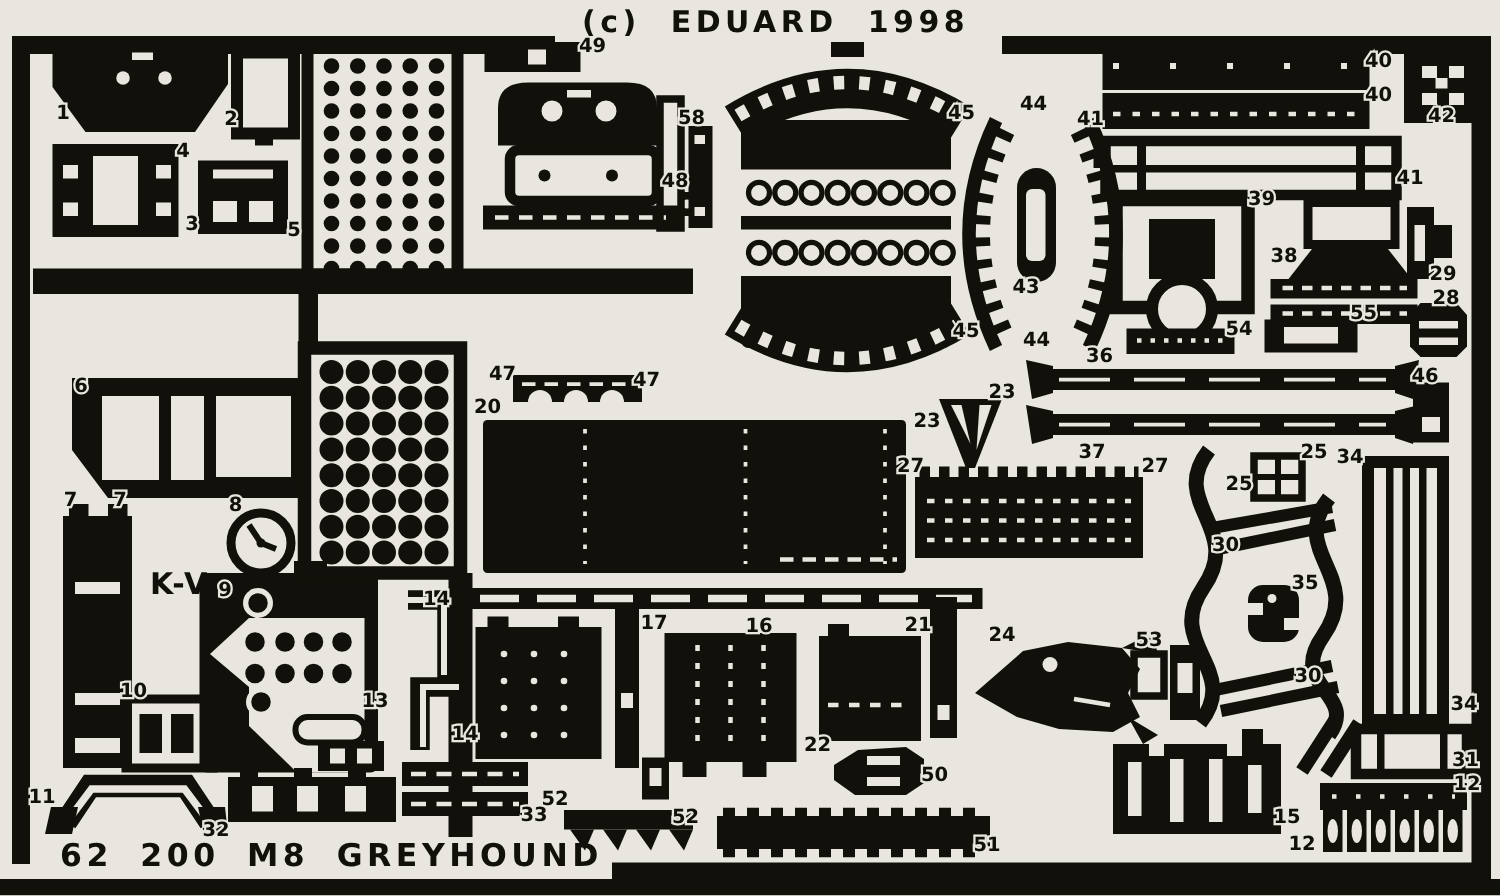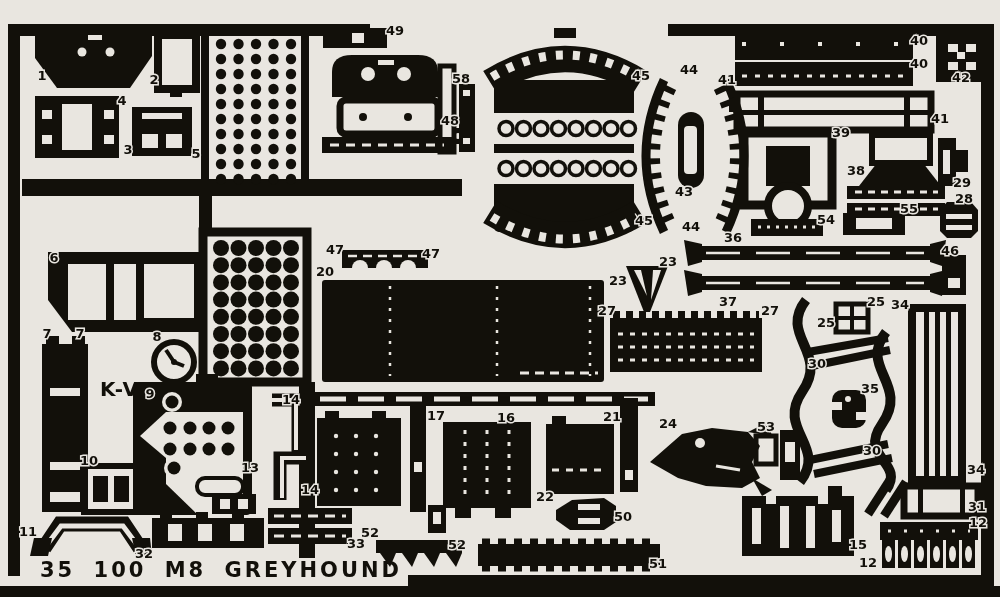--- a/index.html
+++ b/index.html
@@ -477,15 +477,16 @@
       <text x="858" y="545" fill="#12100a" stroke="#e9e6e0" stroke-width="3" paint-order="stroke" text-anchor="middle" dominant-baseline="middle" font-size="13" font-weight="bold">15</text>
       <text x="977" y="507" fill="#12100a" stroke="#e9e6e0" stroke-width="3" paint-order="stroke" text-anchor="middle" dominant-baseline="middle" font-size="13" font-weight="bold">31</text>
       <text x="978" y="523" fill="#12100a" stroke="#e9e6e0" stroke-width="3" paint-order="stroke" text-anchor="middle" dominant-baseline="middle" font-size="13" font-weight="bold">12</text>
       <text x="868" y="563" fill="#12100a" stroke="#e9e6e0" stroke-width="3" paint-order="stroke" text-anchor="middle" dominant-baseline="middle" font-size="13" font-weight="bold">12</text>
       <text x="658" y="564" fill="#12100a" stroke="#e9e6e0" stroke-width="3" paint-order="stroke" text-anchor="middle" dominant-baseline="middle" font-size="13" font-weight="bold">51</text>
       <text x="370" y="533" fill="#12100a" stroke="#e9e6e0" stroke-width="3" paint-order="stroke" text-anchor="middle" dominant-baseline="middle" font-size="13" font-weight="bold">52</text>
       <text x="457" y="545" fill="#12100a" stroke="#e9e6e0" stroke-width="3" paint-order="stroke" text-anchor="middle" dominant-baseline="middle" font-size="13" font-weight="bold">52</text>
       <text x="335" y="250" fill="#12100a" stroke="#e9e6e0" stroke-width="3" paint-order="stroke" text-anchor="middle" dominant-baseline="middle" font-size="13" font-weight="bold">47</text>
       <text x="431" y="254" fill="#12100a" stroke="#e9e6e0" stroke-width="3" paint-order="stroke" text-anchor="middle" dominant-baseline="middle" font-size="13" font-weight="bold">47</text>
     </svg>
-  <div id="title" class="stamp">35 100 M8 GREYHOUND</div>
+  <div id="copyright" class="stamp">(c) EDUARD 1998</div>
+  <div id="title" class="stamp">62 200 M8 GREYHOUND</div>
   <div id="marking" class="stamp">K-V</div>
 </div>
 
 </body></html>

